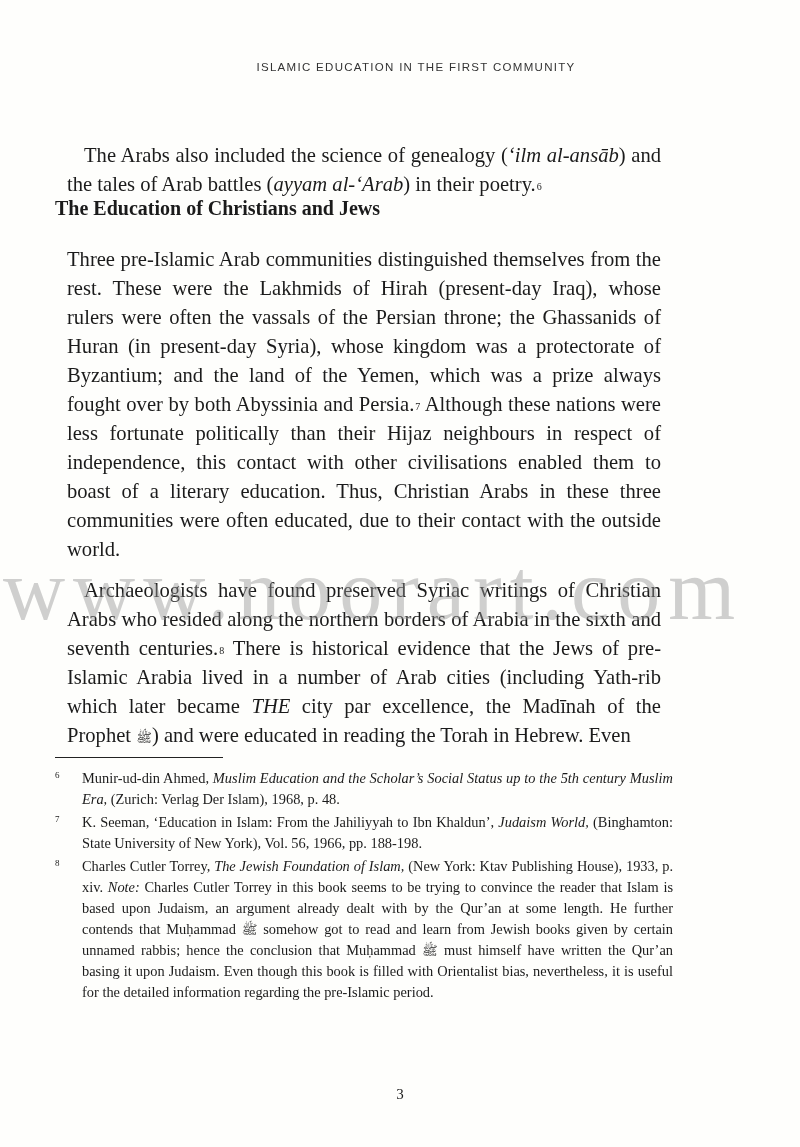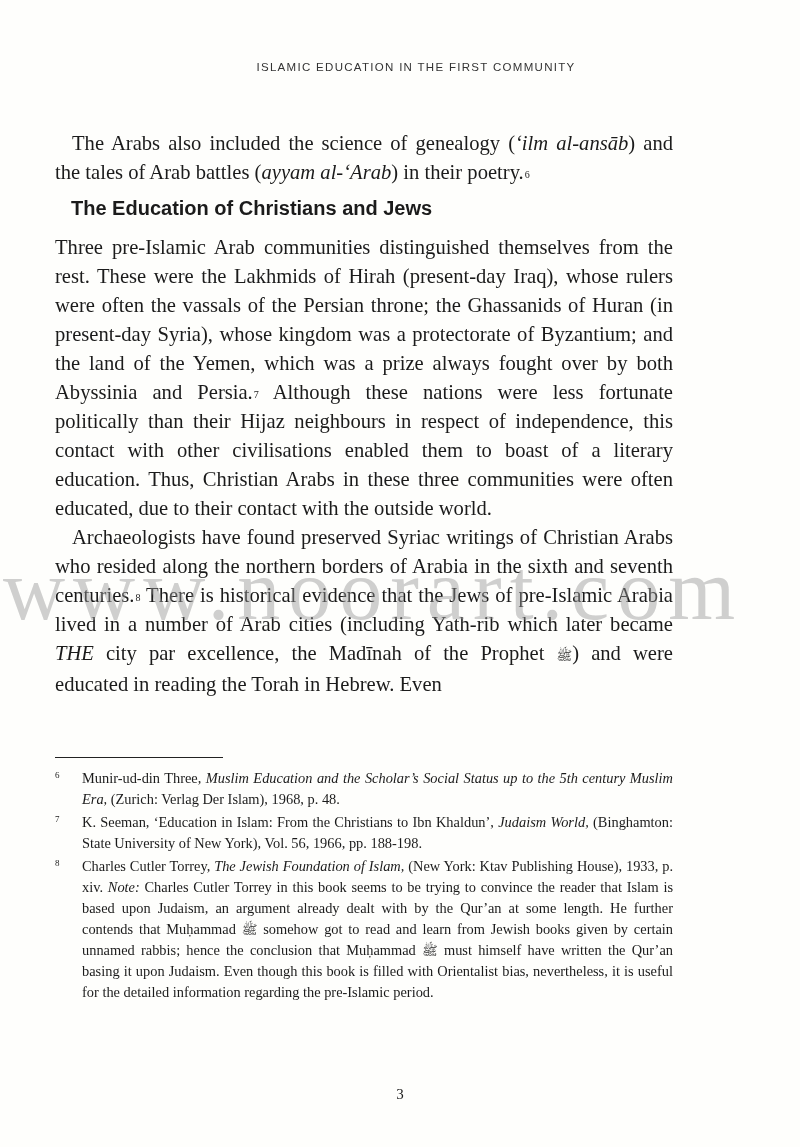--- a/index.html
+++ b/index.html
@@ -17,28 +17,28 @@
     font-family: "Liberation Sans", sans-serif;
     font-size: 11.5px; letter-spacing: 1.3px;
     color: #333;
   }
   .body-text {
     position: absolute; left: 55px; width: 618px;
     font-family: "Liberation Serif", serif;
     font-size: 20.6px; line-height: 29px;
     text-align: justify;
   }
-  .p { margin: 0; }
+  .p { margin: 12px; }
   .indent { text-indent: 17px; }
   .last { text-align-last: left; }
   sup.fn { font-size: 10px; vertical-align: top; position: relative; top: 2px; margin-left: 1px; }
   .heading {
     position: absolute; left: 55px; top: 197px;
-    font-family: Liberation Sans, sans-serif;
-    font-weight: bold; font-size: 20px; margin-left: 16px;
+    font-family: Liberation Serif, serif;
+    font-weight: bold; font-size: 20px;
   }
   .saw { font-size: 13px; }
   .rule {
     position: absolute; left: 55px; top: 757px; width: 168px; height: 1px;
     background: #222;
   }
   .footnotes {
     position: absolute; left: 55px; top: 768px; width: 618px;
     font-family: "Liberation Serif", serif;
     font-size: 14.4px; line-height: 21px;
@@ -79,25 +79,25 @@
   <p class="p indent last">
     <span>Archaeologists have found preserved Syriac writings of Christian Arabs who resided along the northern borders of Arabia in the sixth and seventh centuries.</span><sup class="fn">8</sup><span> There is historical evidence that the Jews of pre-Islamic Arabia lived in a number of Arab cities (including Yath-rib which later became </span><em>THE</em><span> city par excellence, the Madīnah of the Prophet </span><span class="saw">ﷺ</span><span>) and were educated in reading the Torah in Hebrew. Even</span>
   </p>
 </div>
 
 <div class="rule"></div>
 
 <div class="footnotes">
   <div class="fn-item last-fn">
     <span class="fn-num">6</span>
-    <span>Munir-ud-din Three, </span><em>Muslim Education and the Scholar’s Social Status up to the 5th century Muslim Era,</em><span> (Zurich: Verlag Der Islam), 1968, p. 48.</span>
+    <span>Munir-ud-din Ahmed, </span><em>Muslim Education and the Scholar’s Social Status up to the 5th century Muslim Era,</em><span> (Zurich: Verlag Der Islam), 1968, p. 48.</span>
   </div>
   <div class="fn-item last-fn">
     <span class="fn-num">7</span>
-    <span>K. Seeman, ‘Education in Islam: From the Christians to Ibn Khaldun’, </span><em>Judaism World,</em><span> (Binghamton: State University of New York), Vol. 56, 1966, pp. 188-198.</span>
+    <span>K. Seeman, ‘Education in Islam: From the Jahiliyyah to Ibn Khaldun’, </span><em>Judaism World,</em><span> (Binghamton: State University of New York), Vol. 56, 1966, pp. 188-198.</span>
   </div>
   <div class="fn-item last-fn">
     <span class="fn-num">8</span>
     <span>Charles Cutler Torrey, </span><em>The Jewish Foundation of Islam,</em><span> (New York: Ktav Publishing House), 1933, p. xiv. </span><em>Note:</em><span> Charles Cutler Torrey in this book seems to be trying to convince the reader that Islam is based upon Judaism, an argument already dealt with by the Qur’an at some length. He further contends that Muḥammad </span><span class="saw">ﷺ</span><span> somehow got to read and learn from Jewish books given by certain unnamed rabbis; hence the conclusion that Muḥammad </span><span class="saw">ﷺ</span><span> must himself have written the Qur’an basing it upon Judaism. Even though this book is filled with Orientalist bias, nevertheless, it is useful for the detailed information regarding the pre-Islamic period.</span>
   </div>
 </div>
 
 <div class="page-number">3</div>
 
 <div class="watermark">www.noorart.com</div>

